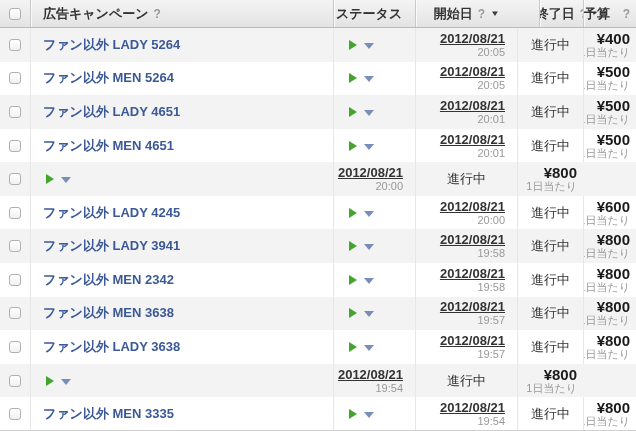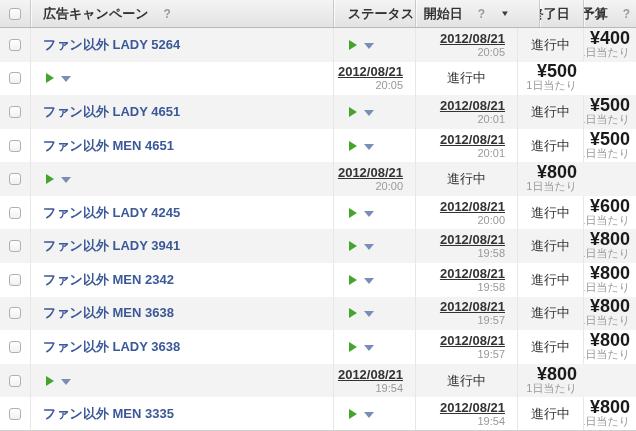--- a/index.html
+++ b/index.html
@@ -14,29 +14,29 @@
   .hdr {
     display:grid;
     grid-template-columns:30px 303px 82px 102px 66px 53px;
     height:28px;
     background:linear-gradient(#f4f4f4,#e3e3e3);
     border-bottom:1px solid #b9b9b9;
   }
   .hcell {
     display:flex; align-items:center;
     font-size:13px; font-weight:bold; color:#333;
-    white-space:nowrap; overflow:hidden;gap:10px;
+    white-space:nowrap; overflow:hidden;
   }
   .hcell + .hcell { border-left:1px solid #c9c9c9; box-shadow:inset 1px 0 0 rgba(255,255,255,.7); }
   .hcell.c-check { justify-content:center; }
   .hcell.c-camp { padding-left:12px; }
-  .hcell.c-status { padding-left:14px; }
+  .hcell.c-status { padding-left:2px; }
   .hcell.c-start { justify-content:center; }
   .hcell.c-end { justify-content:center;margin-left:22px; }
-  .hcell.c-budget { justify-content:flex-end; padding-right:6px; }
+  .hcell.c-budget { justify-content:space-between; padding-right:6px; }
   .help { color:#9a9a9a; font-weight:bold; font-size:12px; margin-left:5px; }
   .sort { color:#3c3c3c; font-size:8px; margin-left:6px; transform:scaleX(1.25); }
   .rows { height:403px; }
   .row {
     display:grid;
     grid-template-columns:30px 303px 82px 102px 66px 53px;
     height:33.58px;
   }
   .row:nth-child(odd) { background:#f3f3f3; }
   .row:nth-child(even) { background:#ffffff; }
@@ -66,21 +66,21 @@
     width:0; height:0; margin-left:7px; margin-top:2px;
     border-left:5px solid transparent;
     border-right:5px solid transparent;
     border-top:6px solid #7a8db8;
   }
   .cell.c-start { flex-direction:column; align-items:flex-end; justify-content:center; padding-right:12px; }
   .d-date { font-size:13px; font-weight:bold; color:#333; line-height:15px;text-decoration:underline; }
   .d-time { font-size:11px; color:#999; line-height:13px; }
   .cell.c-end { justify-content:center; font-size:13px; color:#333;font-family:Liberation Mono, monospace; }
   .cell.c-budget { flex-direction:column; align-items:flex-end; justify-content:center; padding-right:6px; }
-  .b-amt { font-size:18px; font-weight:bold; color:#1a1a1a; line-height:15px; }
+  .b-amt { font-size:15px; font-weight:bold; color:#1a1a1a; line-height:15px; }
   .b-unit { font-size:11px; color:#999; line-height:13px; }
 </style>
 </head>
 <body>
 
 <div class="ads-table">
 
   <div class="hdr">
     <div class="hcell c-check">
       <span class="checkbox"></span>
@@ -132,20 +132,23 @@
       <div class="cell c-budget">
         <span class="b-amt">¥400</span>
         <span class="b-unit">1日当たり</span>
       </div>
     </div>
 
     <div class="row">
       <div class="cell c-check">
         <span class="checkbox"></span>
       </div>
+      <div class="cell c-camp">
+        <a class="camp-link">ファン以外 MEN 5264</a>
+      </div>
       <div class="cell c-status">
         <span class="status-ctl">
           <span class="play"></span>
           <span class="caret"></span>
         </span>
       </div>
       <div class="cell c-start">
         <span class="d-date">2012/08/21</span>
         <span class="d-time">20:05</span>
       </div>

